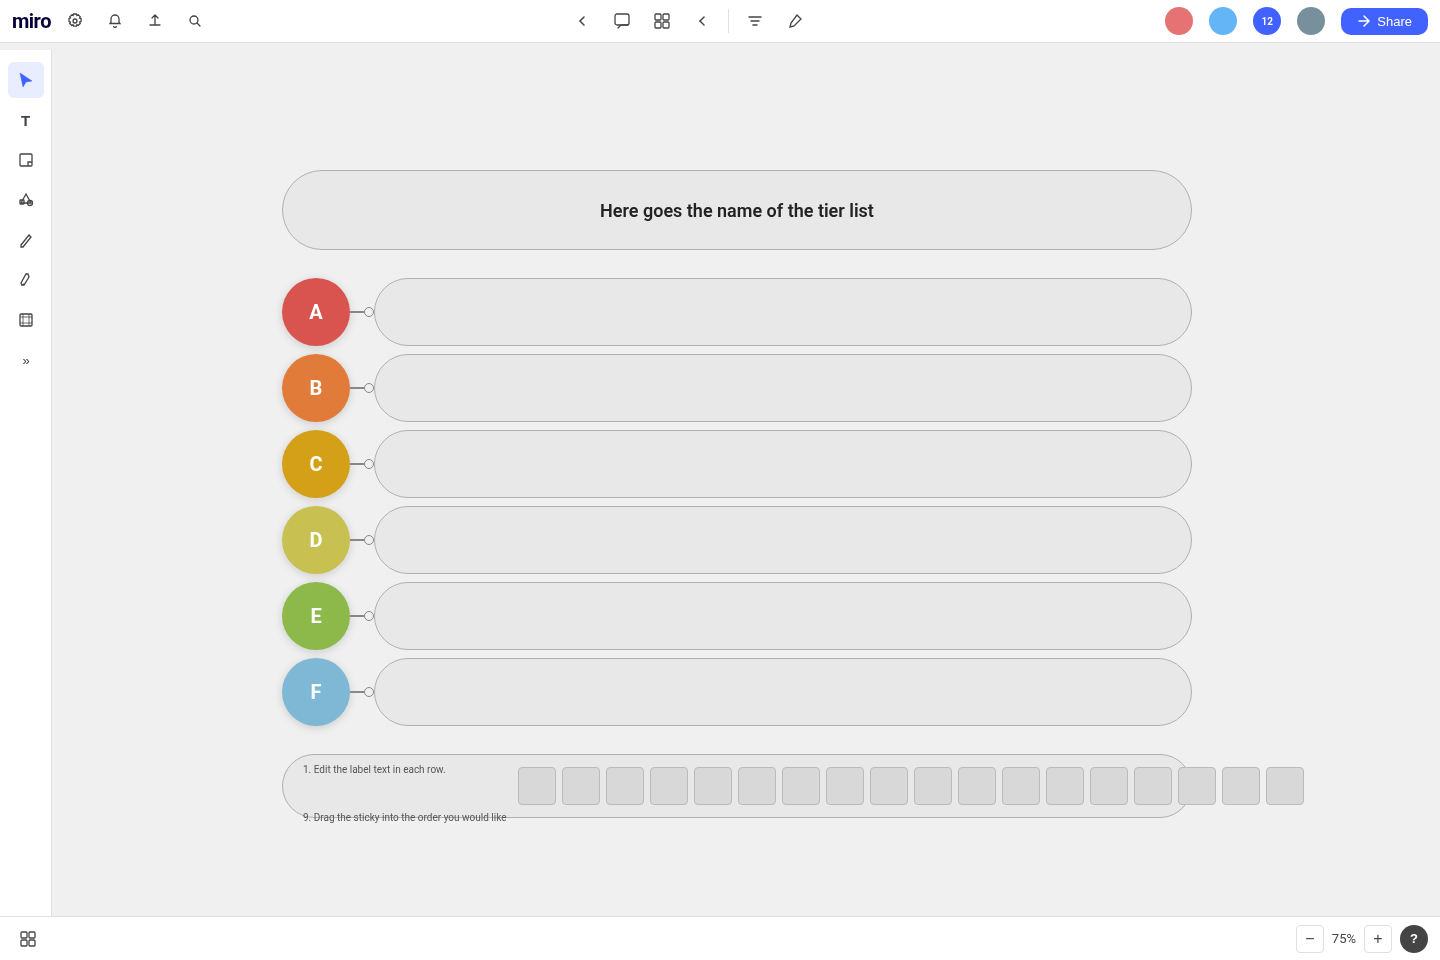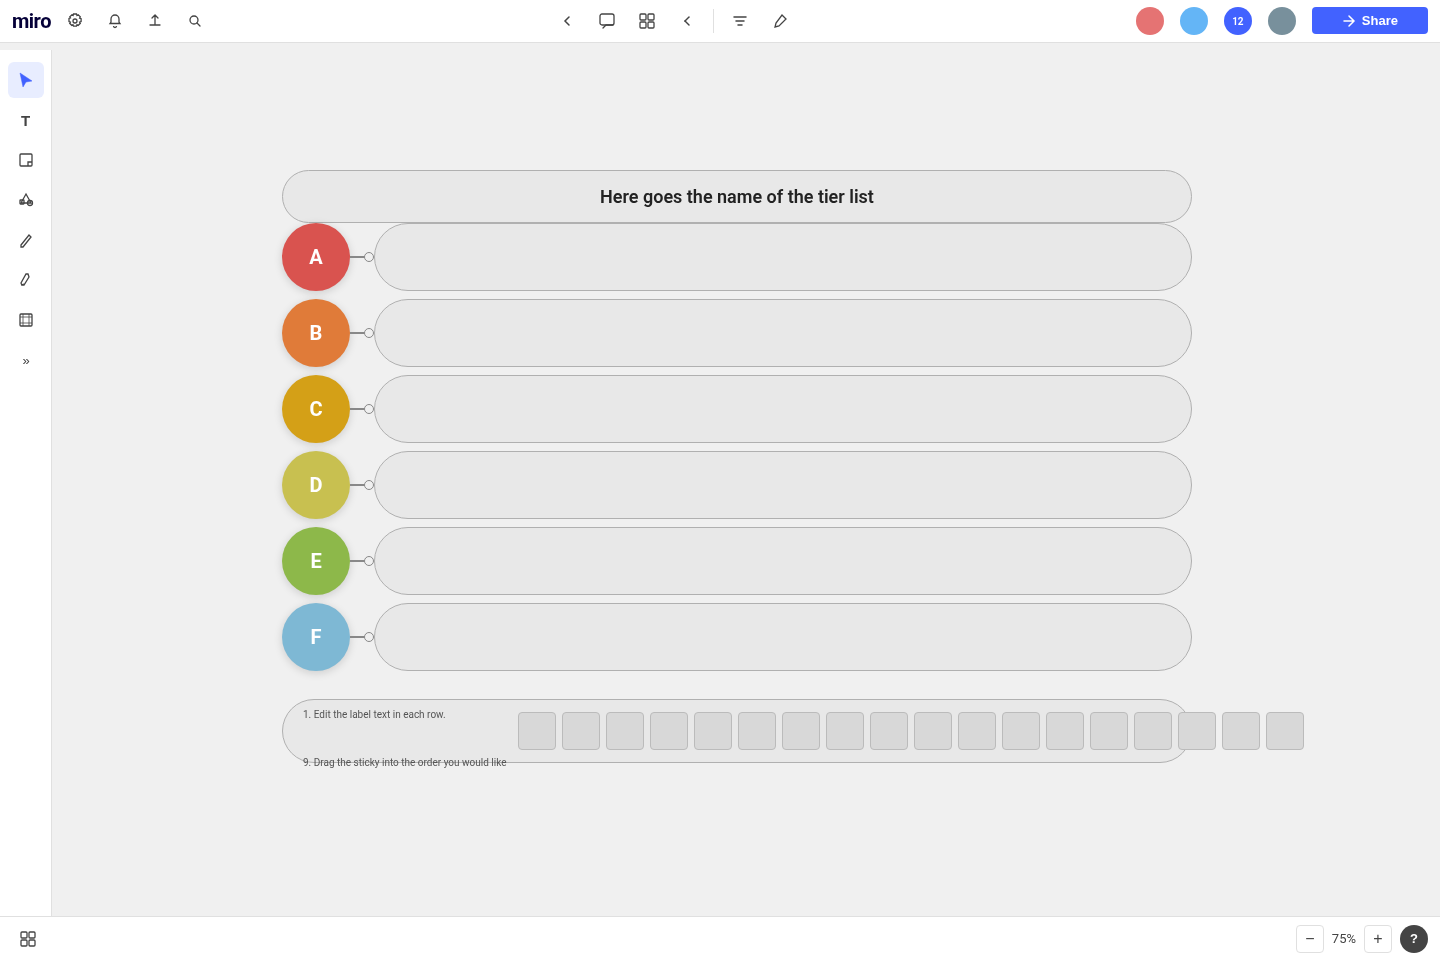--- a/index.html
+++ b/index.html
@@ -71,21 +71,21 @@
     }
     .nav-divider {
       width: 1px;
       height: 24px;
       background: #e0e0e0;
       margin: 0 4px;
     }
 
     .navbar-right {
       display: flex;
-      align-items: flex-start;
+      align-items: center;
       gap: 16px;
     }
     .avatar {
       width: 28px;
       height: 28px;
       border-radius: 50%;
       display: flex;
       align-items: center;
       justify-content: center;
       font-size: 11px;
@@ -94,24 +94,24 @@
       cursor: pointer;
     }
     .avatar-count {
       background: #4262ff;
       font-size: 10px;
     }
     .share-btn {
       background: #4262ff;
       color: #fff;
       border: none;
-      border-radius: 4px;
-      padding: 6px 30px;
+      border-radius: 10px;
+      padding: 6px 16px;
       font-size: 13px;
-      font-weight: 700;
+      font-weight: 400;
       cursor: pointer;
       display: flex;
       align-items: center;
       gap: 6px;
     }
 
     
     .left-toolbar {
       position: fixed;
       left: 0;
@@ -228,25 +228,25 @@
       top: 120px;
       left: 230px;
       width: 910px;
     }
 
     
     .tier-title {
       background: #e8e8e8;
       border: 1.5px solid #b0b0b0;
       border-radius: 40px;
-      height: 53px;
-      display: flex;
-      align-items: center;
-      justify-content: center;
-      margin-bottom: 0;
+      height: 80px;
+      display: flex;
+      align-items: center;
+      justify-content: center;
+      margin-bottom: 28px;
     }
     .tier-title-text {
       font-size: 18px;
       font-weight: 600;
       color: #222;
     }
 
     
     .tier-row {
       display: flex;

